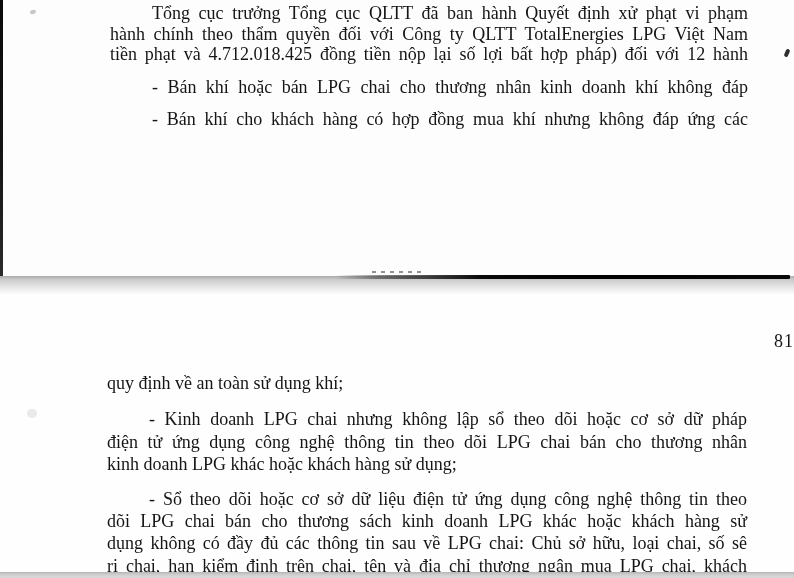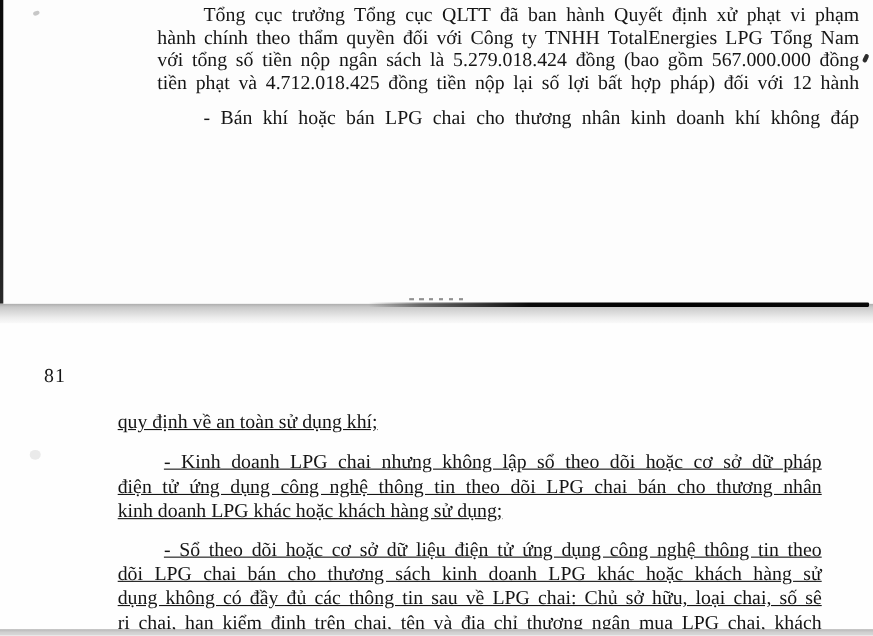--- a/index.html
+++ b/index.html
@@ -10,33 +10,33 @@
   }
   .page{position:relative;background:#fdfdfd;}
   #page1{height:276px;}
   #page2{height:284px;background:#fefefe;}
   #page-gap{
     height:18px;
     background:linear-gradient(180deg,#ababab 0%,#c9c9c9 18%,#dbdbdb 45%,#ededed 72%,#fafafa 100%);
   }
   
   .textblock{position:absolute;}
-  #tb1{left:110px;top:3px;width:638px;font-size:18px;line-height:20.6px;margin-left:33px;}
-  #tb2{left:107px;top:78px;width:640px;font-size:18px;line-height:22.4px;text-decoration:underline;}
+  #tb1{left:110px;top:3px;width:638px;font-size:18px;line-height:20.6px;}
+  #tb2{left:107px;top:78px;width:640px;font-size:18px;line-height:22.4px;}
   .para{margin:0;}
   #tb1 .para + .para{margin-top:12px;}
   #tb2 .mt14{margin-top:14px;}
   #tb2 .mt12{margin-top:12px;}
   .ln{text-align:left;white-space:normal;}
   .ln.j{text-align:justify;text-align-last:justify;text-justify:inter-word;}
   .ln.ind{text-indent:42px;}
   
   #page-number{
     position:absolute;top:37px;left:0;width:100%;
-    text-align:left;text-indent:40px;font-size:18px;letter-spacing:1px;
+    text-align:right;text-indent:40px;font-size:18px;letter-spacing:1px;
   }
   
   #edge-strip{
     position:absolute;left:0;top:0;width:3px;height:276px;
     background:linear-gradient(180deg,#0a0a0a 0%,#161616 60%,#2a2a2a 100%);
   }
   #speck-top-left{
     position:absolute;left:30px;top:10px;width:6px;height:4px;
     background:#9a9a9a;opacity:.55;border-radius:50%;transform:rotate(-20deg);
   }
@@ -67,26 +67,28 @@
 <body>
 
 <section class="page" id="page1">
   <div id="edge-strip"></div>
   <div id="speck-top-left"></div>
   <div id="speck-right"></div>
 
   <div class="textblock" id="tb1">
     <div class="para">
       <div class="ln j ind">Tổng cục trưởng Tổng cục QLTT đã ban hành Quyết định xử phạt vi phạm</div>
-      <div class="ln j">hành chính theo thẩm quyền đối với Công ty TNHH TotalEnergies LPG Tổng Nam</div>
-      <div class="ln j">với tổng số tiền nộp ngân sách là 5.279.018.424 đồng (bao gồm 567.000.000 đồng</div>
+      <div class="ln j">hành chính theo thẩm quyền đối với Công ty QLTT TotalEnergies LPG Việt Nam</div>
       <div class="ln j">tiền phạt và 4.712.018.425 đồng tiền nộp lại số lợi bất hợp pháp) đối với 12 hành</div>
     </div>
     <div class="para">
       <div class="ln j ind">- Bán khí hoặc bán LPG chai cho thương nhân kinh doanh khí không đáp</div>
+    </div>
+    <div class="para">
+      <div class="ln j ind">- Bán khí cho khách hàng có hợp đồng mua khí nhưng không đáp ứng các</div>
     </div>
   </div>
 
   <div id="scan-dashes"></div>
   <div id="scan-line"></div>
 </section>
 
 <div id="page-gap"></div>
 
 <section class="page" id="page2">

